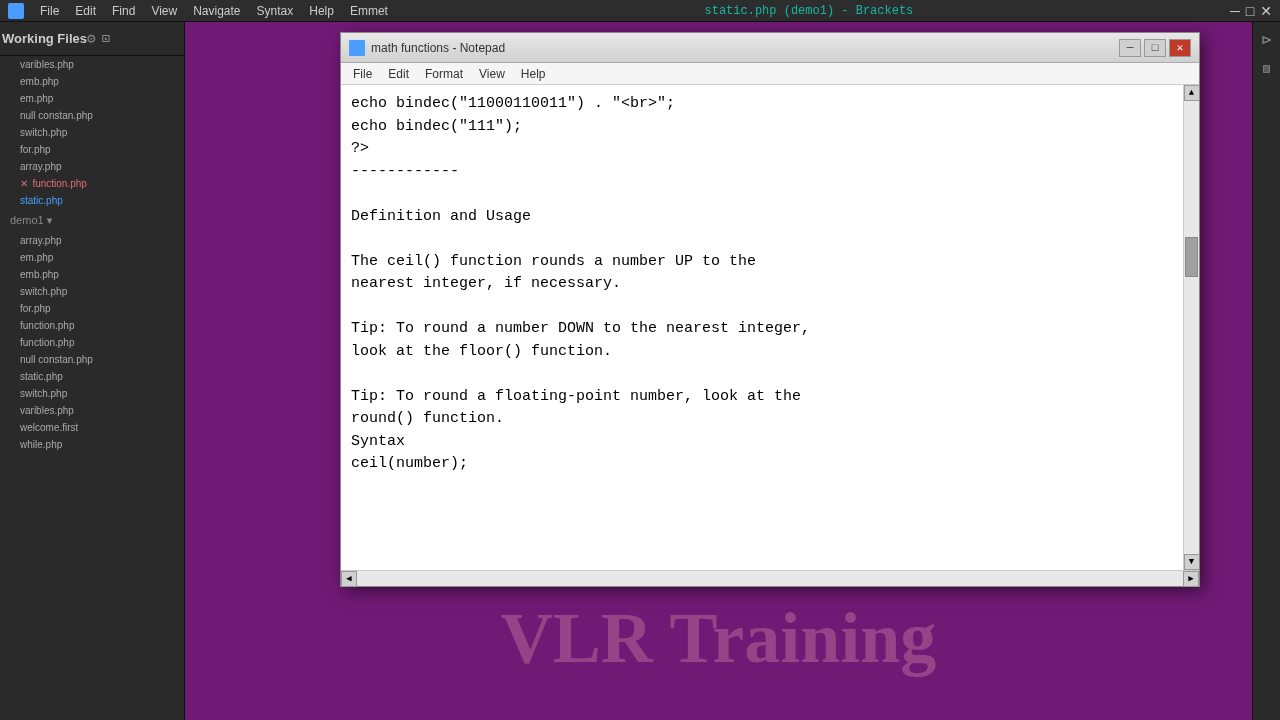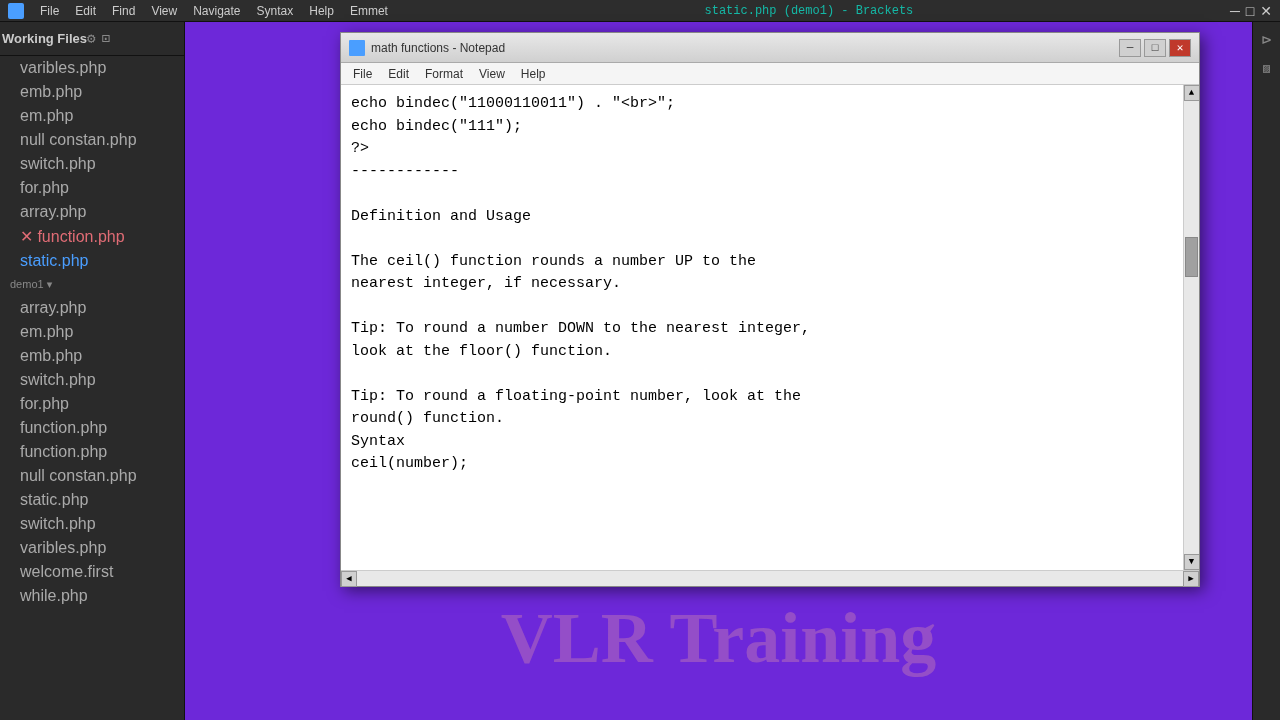--- a/index.html
+++ b/index.html
@@ -82,42 +82,42 @@
       display: flex;
       gap: 6px;
     }
     .sidebar-header-icons span {
       color: #888;
       font-size: 14px;
       cursor: pointer;
     }
     .sidebar-file {
       padding: 3px 10px 3px 20px;
-      font-size: 16px;
+      font-size: 10px;
       font-family: Arial, sans-serif;
       color: #aaa;
       cursor: pointer;
       white-space: nowrap;
       overflow: hidden;
       text-overflow: ellipsis;
     }
     .sidebar-file.active-blue { color: #4a9eff; }
     .sidebar-file.has-error { color: #e06c75; }
     .sidebar-section-header {
       padding: 5px 10px;
       font-size: 11px;
       font-family: Arial, sans-serif;
       color: #888;
       cursor: pointer;
     }
 
     
     .content-area {
       flex: 1;
-      background: #6d28d9;
+      background: #701a75;
       position: relative;
       display: flex;
       align-items: center;
       justify-content: center;
     }
 
     
     .watermark {
       position: absolute;
       bottom: 40px;

